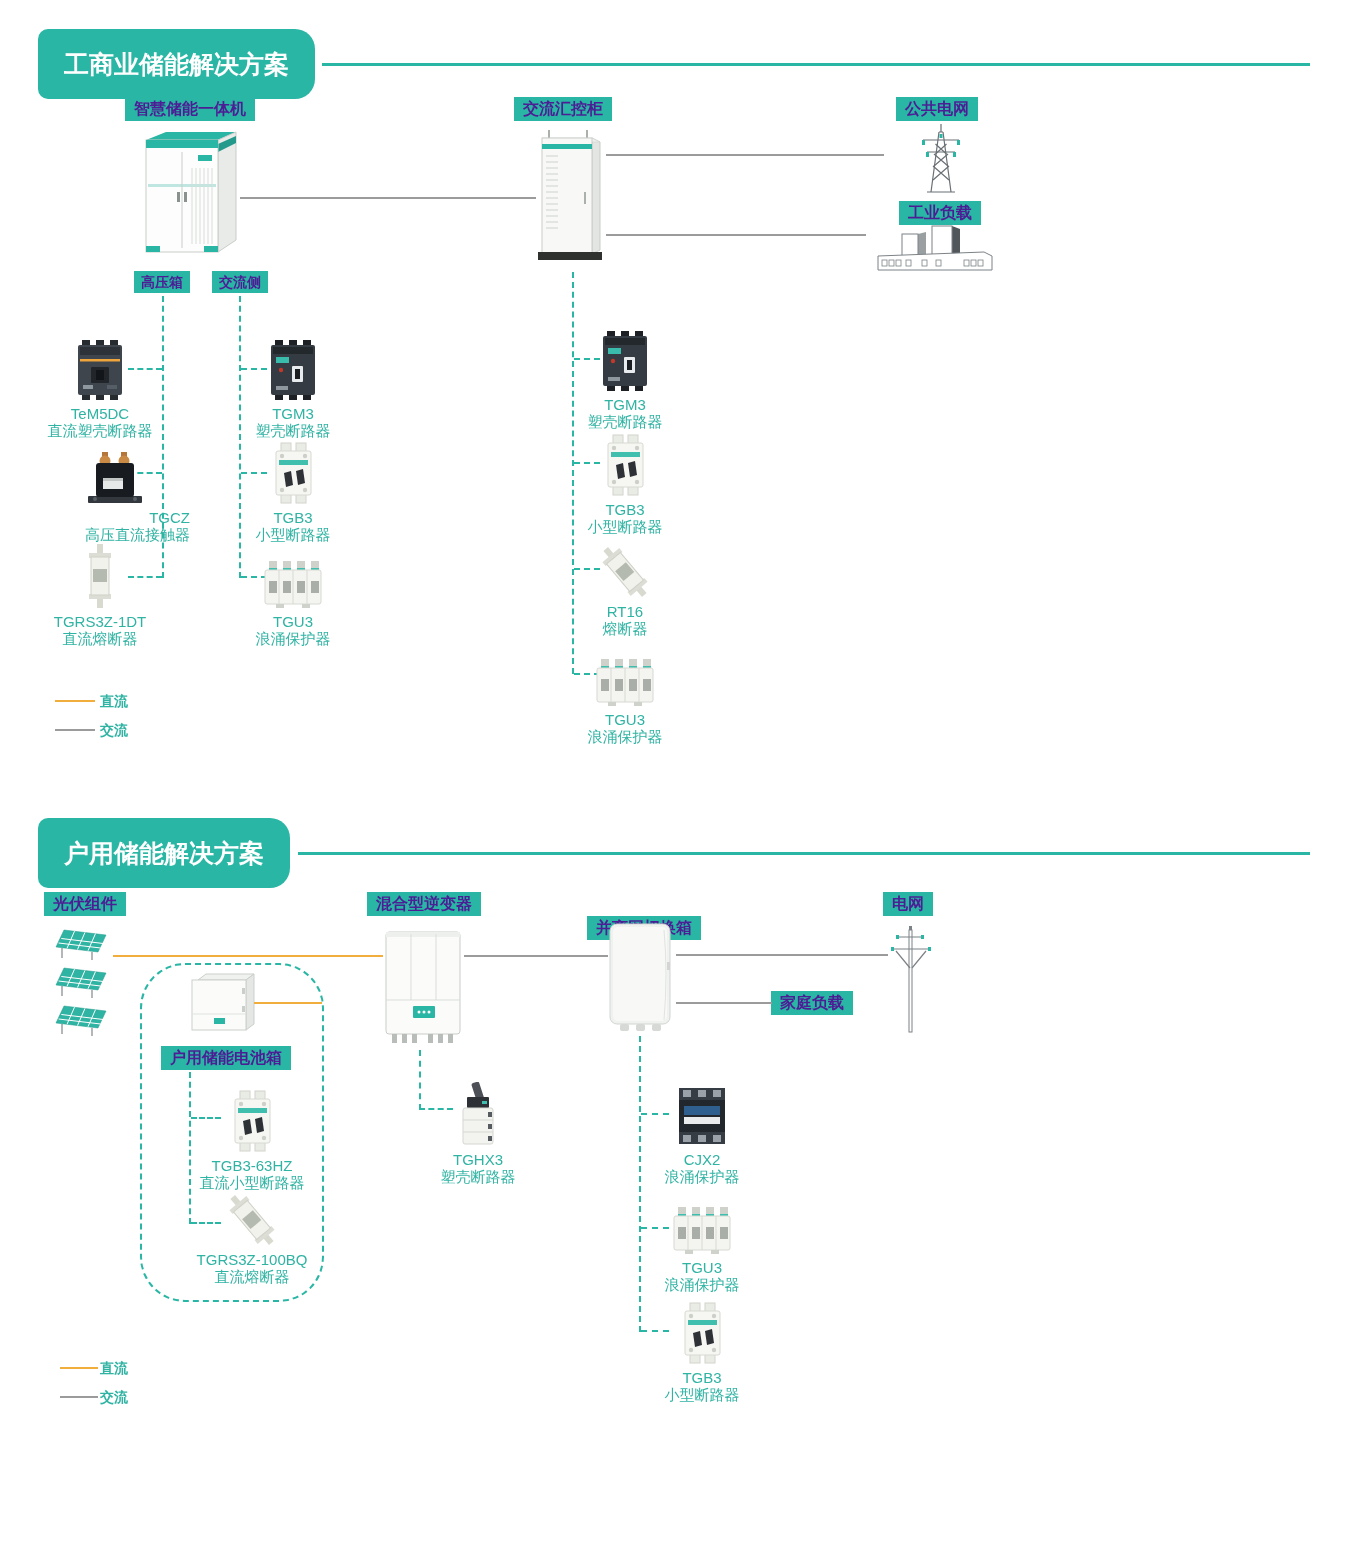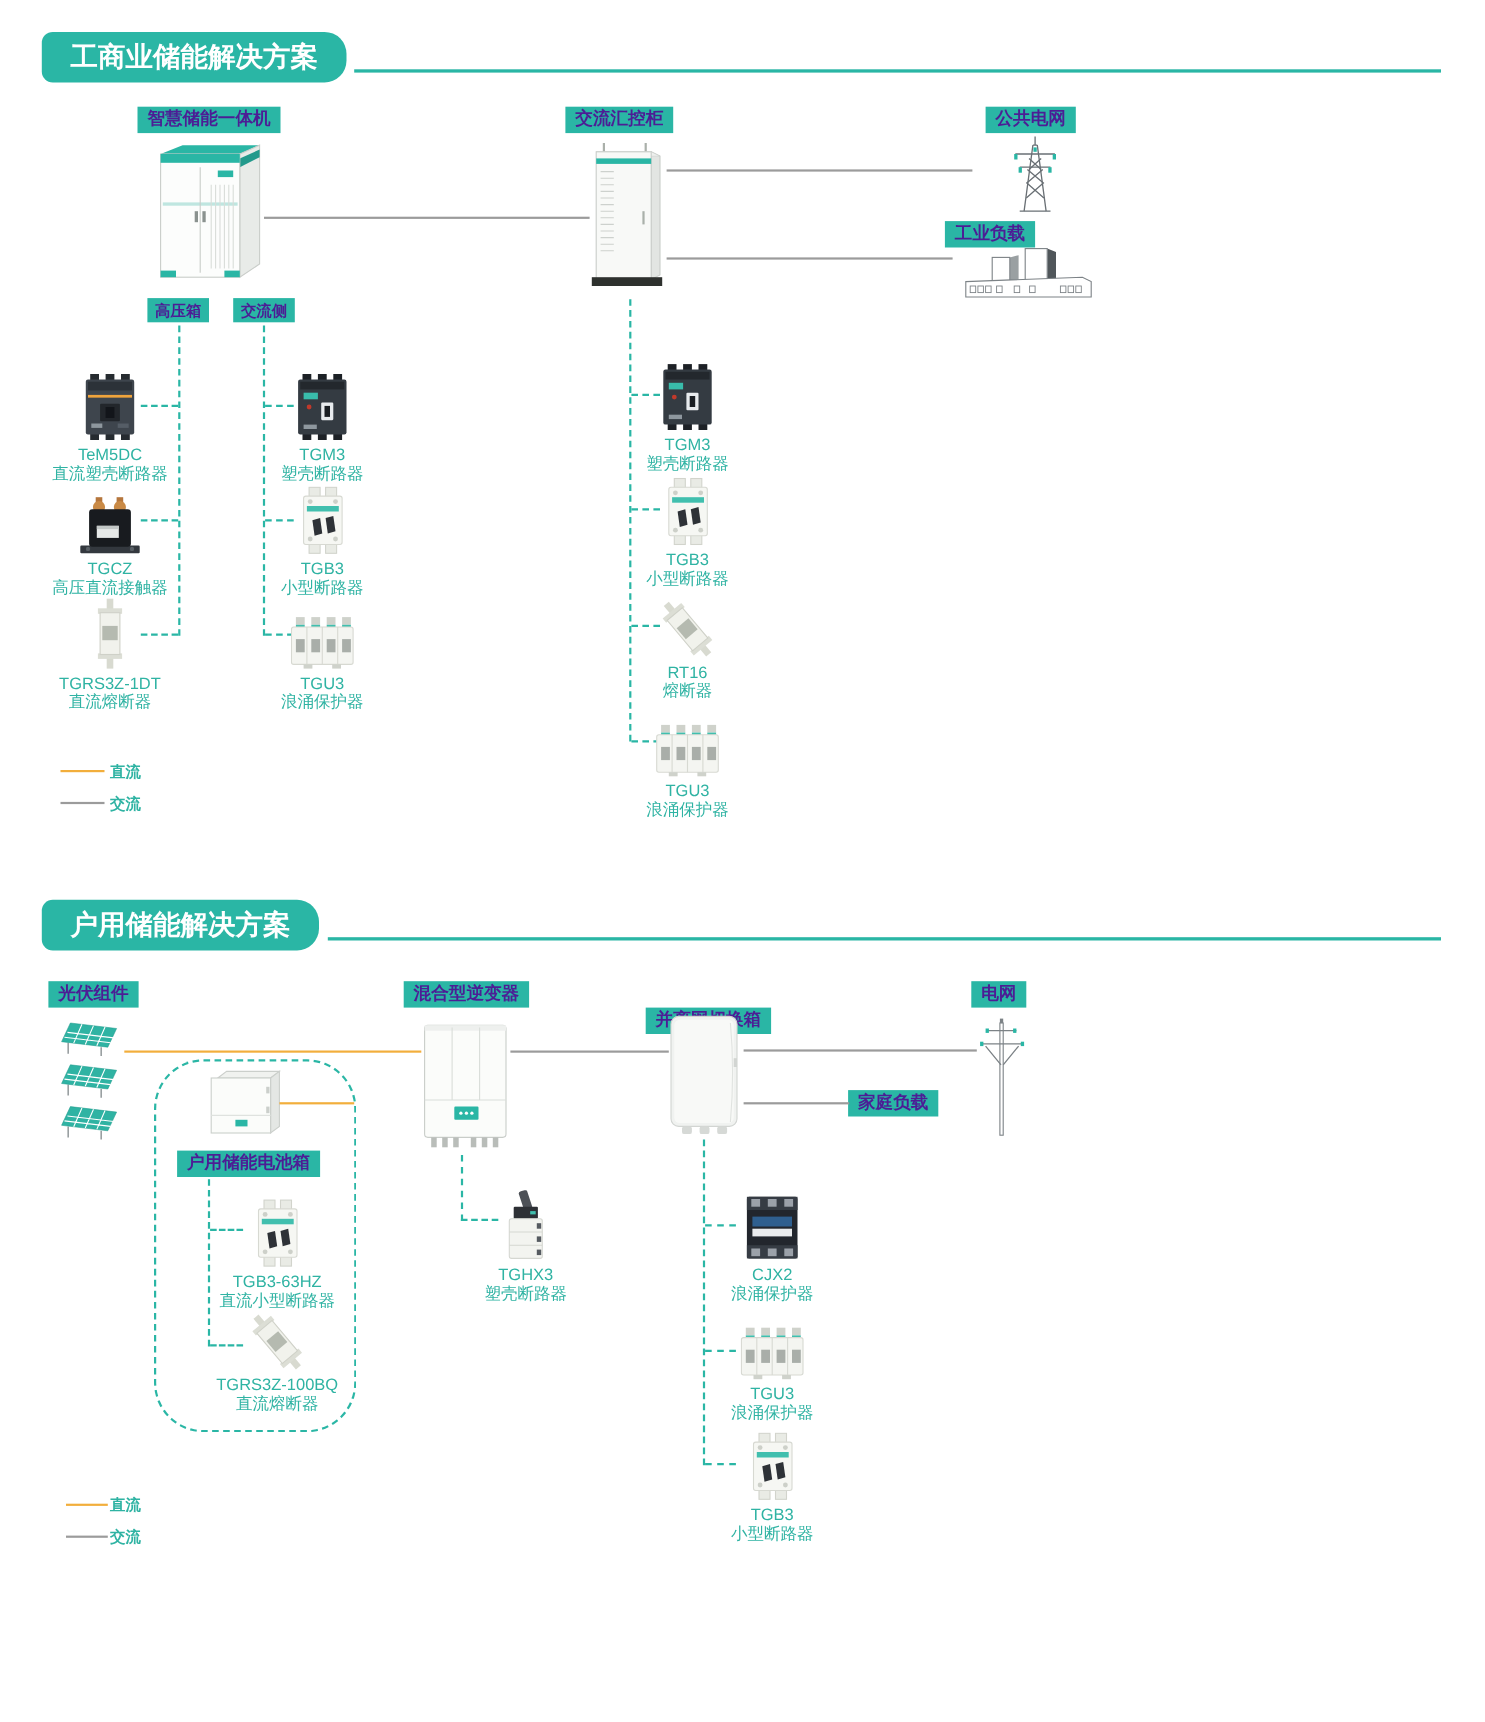--- a/index.html
+++ b/index.html
@@ -6,21 +6,21 @@
     --teal:#2ab6a5;
     --teal-text:#2fb3a3;
     --orange:#f2ae3c;
     --gray:#9b9b9b;
   }
   html,body{margin:0;padding:0;background:#fff;}
   body{font-family:"Liberation Sans","DejaVu Sans",sans-serif;}
   .canvas{position:relative;width:1350px;height:1565px;background:#fff;overflow:hidden;}
   svg{overflow:visible;display:block;}
   .sec-title{position:absolute;height:38px;background:var(--teal);color:#fff;font-weight:bold;
-    font-size:25px;line-height:38px;padding:4px 26px;border-radius:10px 20px 20px 10px;white-space:nowrap;}
+    font-size:25px;line-height:38px;padding:16px 26px;border-radius:10px 20px 20px 10px;white-space:nowrap;}
   .sec-line{position:absolute;height:3px;background:var(--teal);}
   .tag{position:absolute;background:var(--teal);color:#4c1d95;font-weight:bold;font-size:16px;
     line-height:24px;padding:0 9px;white-space:nowrap;}
   .tag.sm{font-size:14px;line-height:22px;padding:0 7px;}
   .node{position:absolute;}
   .prod{position:absolute;width:150px;text-align:center;color:var(--teal-text);}
   .prod .imgbox{height:66px;display:flex;align-items:flex-end;justify-content:center;margin-bottom:5px;}
   .prod .p-name{font-size:15px;line-height:17px;}
   .prod .p-desc{font-size:15px;line-height:17px;}
   .gline{position:absolute;height:2px;background:var(--gray);}
@@ -264,21 +264,21 @@
 </svg>
 
 <div class="canvas">
 
   <div class="sec-title" style="left:38px;top:29px;">工商业储能解决方案</div>
   <div class="sec-line" style="left:322px;top:63px;width:988px;"></div>
 
   <div class="tag" style="left:125px;top:97px;">智慧储能一体机</div>
   <div class="tag" style="left:514px;top:97px;">交流汇控柜</div>
   <div class="tag" style="left:896px;top:97px;">公共电网</div>
-  <div class="tag" style="left:859px;top:201px;">工业负载</div>
+  <div class="tag" style="left:899px;top:201px;">工业负载</div>
   <div class="tag sm" style="left:134px;top:271px;">高压箱</div>
   <div class="tag sm" style="left:212px;top:271px;text-align:right;">交流侧</div>
 
   <div class="node" style="left:140px;top:128px;">
       <svg width="100" height="134">
         <use href="#sym-ess"></use>
       </svg>
     </div>
   <div class="node" style="left:534px;top:128px;">
       <svg width="72" height="136">
@@ -316,21 +316,21 @@
 
   <div class="prod" style="left:25px;top:334px;">
     <div class="imgbox">
         <svg width="46" height="60">
           <use href="#sym-mccb-dc"></use>
         </svg>
       </div>
     <div class="p-name">TeM5DC</div>
     <div class="p-desc">直流塑壳断路器</div>
   </div>
-  <div class="prod" style="left:25px;top:438px;">
+  <div class="prod" style="left:40px;top:438px;text-align:right;">
     <div class="imgbox">
         <svg width="56" height="54">
           <use href="#sym-contactor"></use>
         </svg>
       </div>
     <div class="p-name">TGCZ</div>
     <div class="p-desc">高压直流接触器</div>
   </div>
   <div class="prod" style="left:25px;top:542px;">
     <div class="imgbox">

